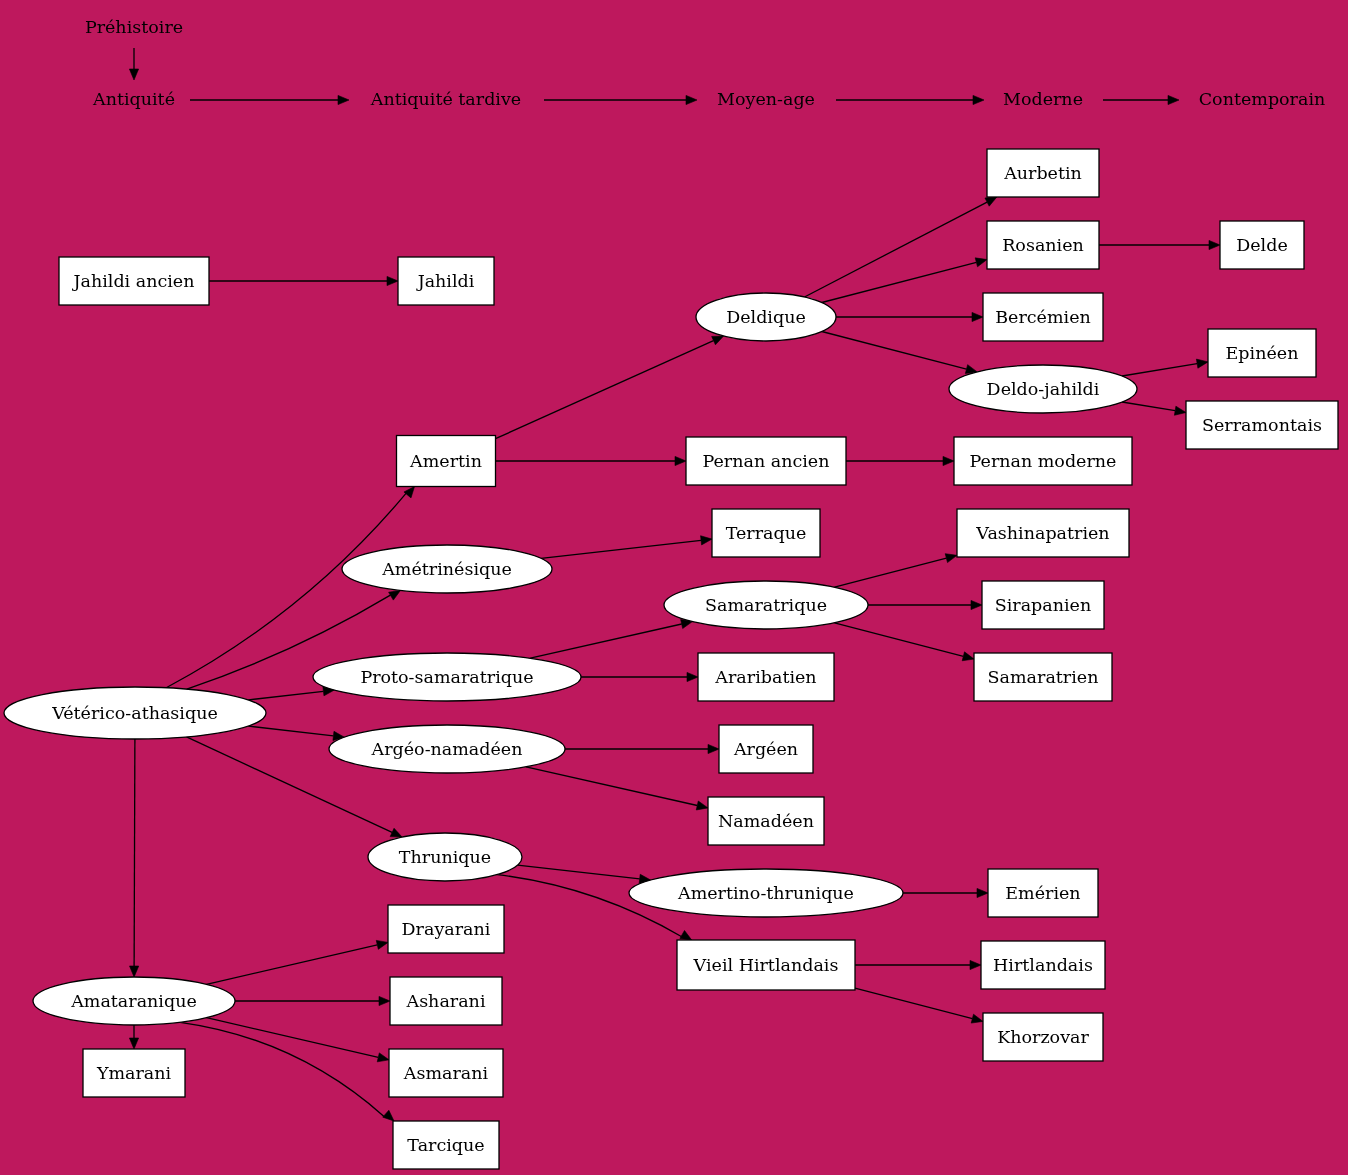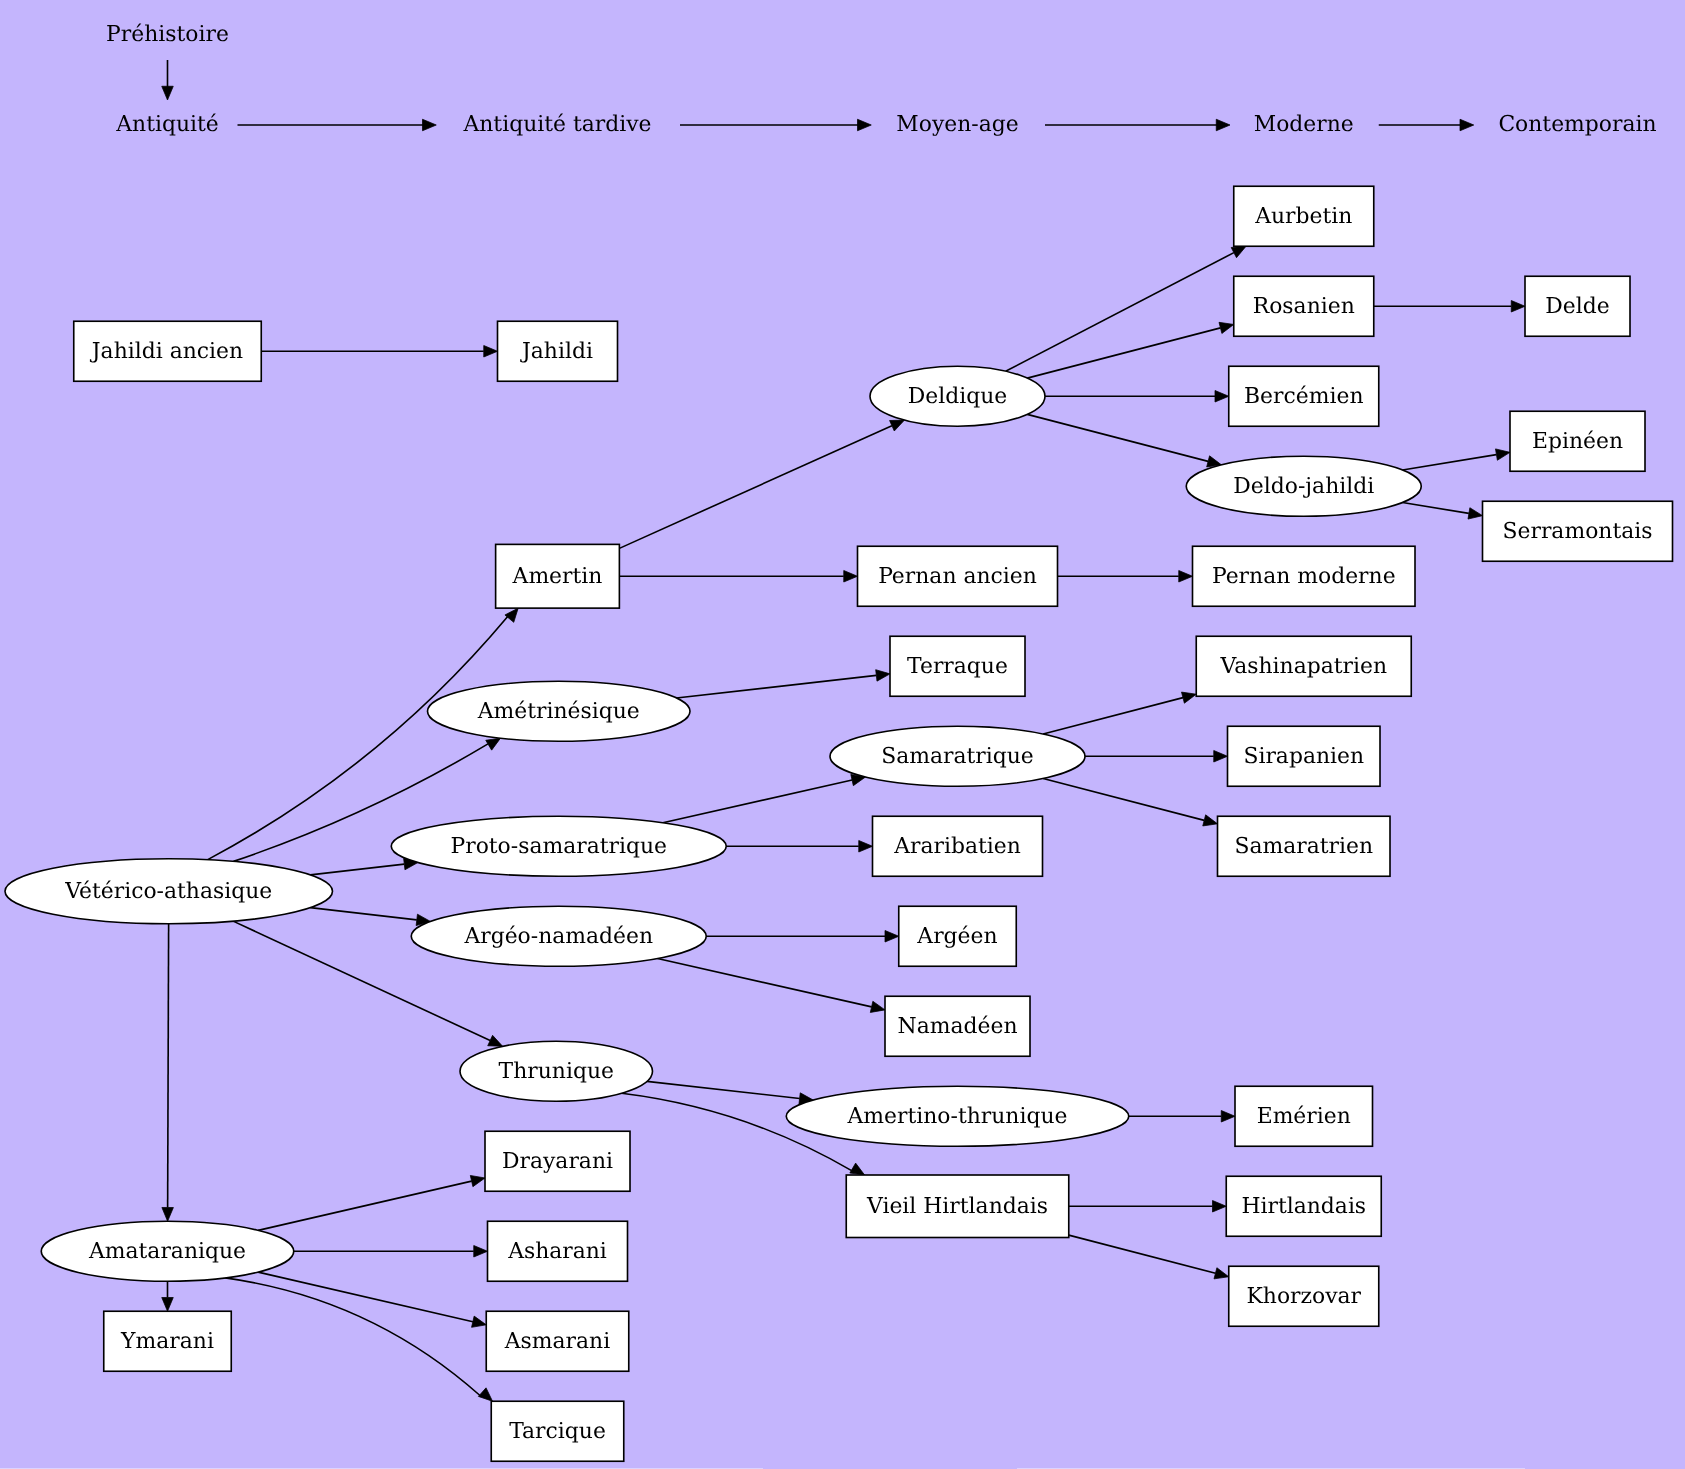--- a/index.html
+++ b/index.html
@@ -4,21 +4,21 @@
 <style>
   html, body {
     margin: 0;
     padding: 0;
     background: #ffffff;
   }
   #canvas {
     position: relative;
     width: 1348px;
     height: 1175px;
-    background: #c4b5fd;
+    background: #be185d;
     font-family: "DejaVu Serif", "Liberation Serif", serif;
   }
   svg#graph {
     position: absolute;
     top: 0;
     left: 0;
     width: 1348px;
     height: 1175px;
     display: block;
   }

